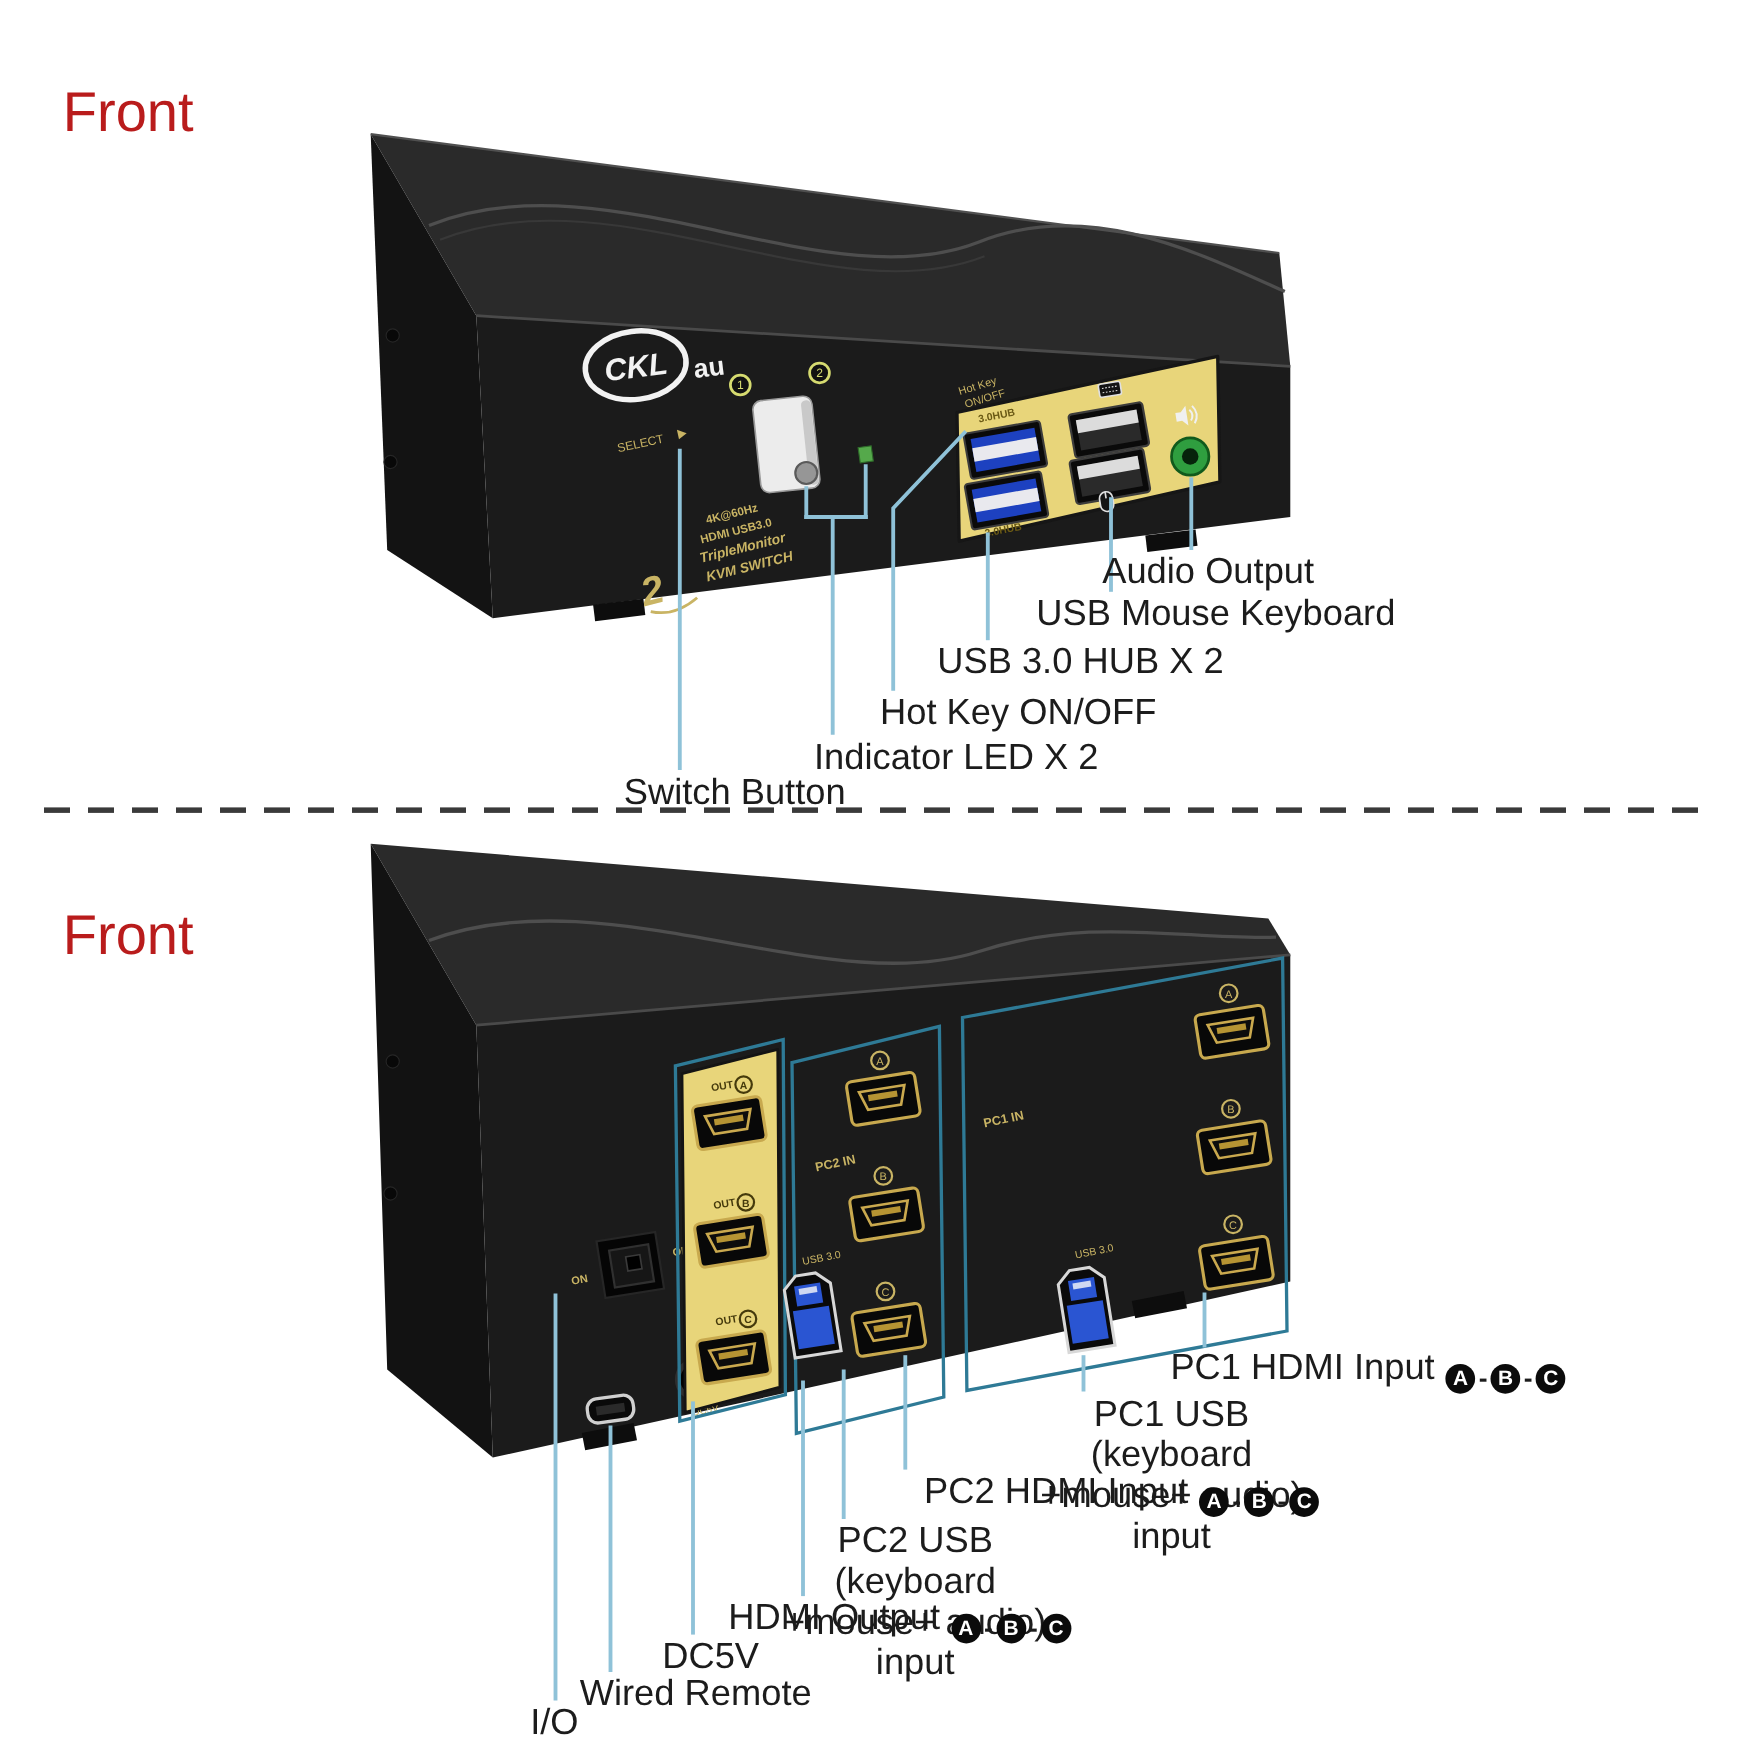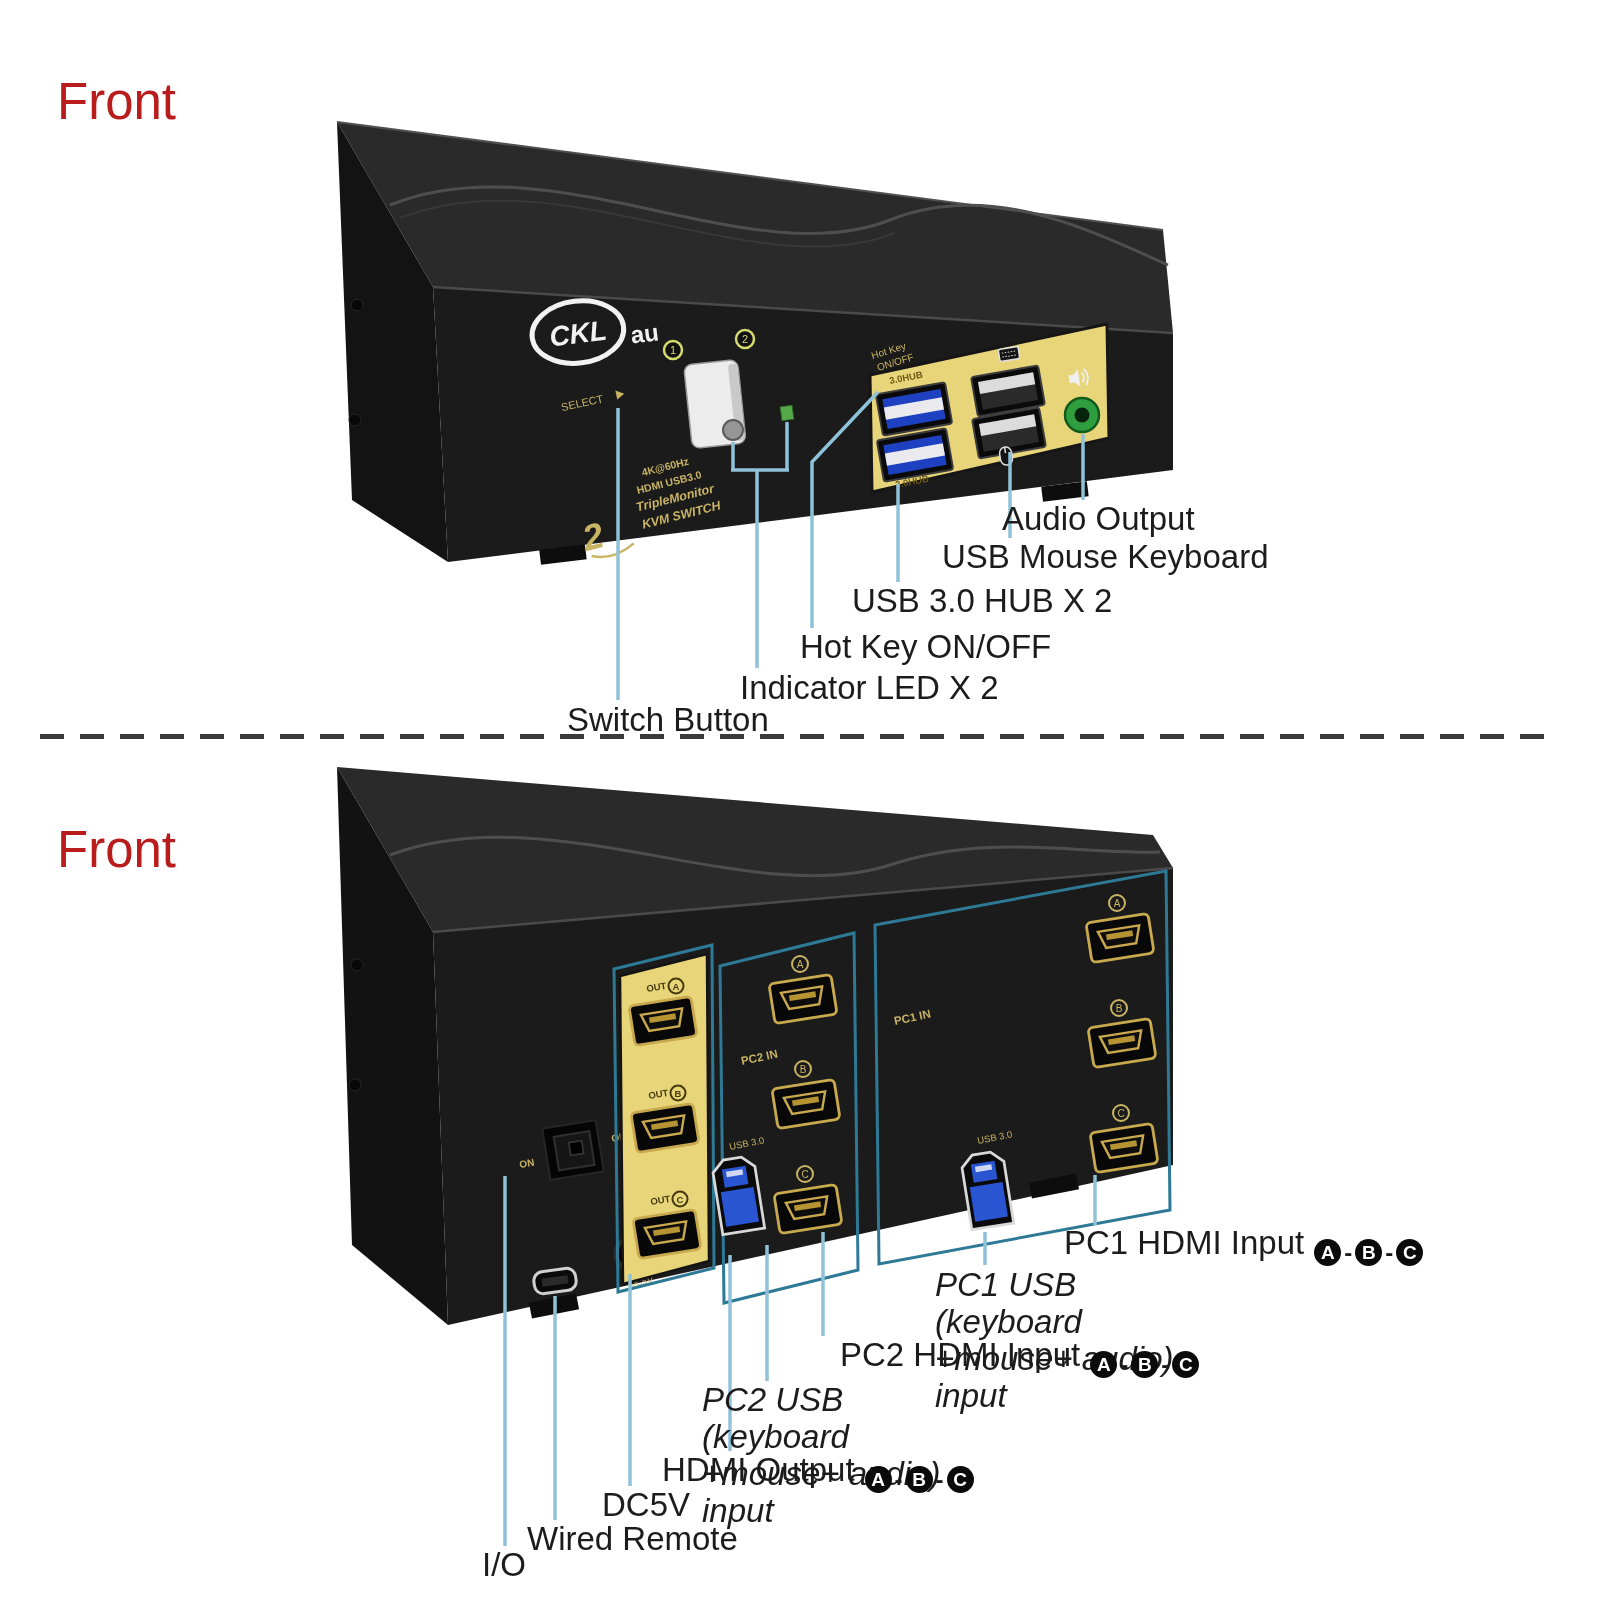--- a/index.html
+++ b/index.html
@@ -3,21 +3,21 @@
 <meta charset="utf-8">
 <style>
   html,body{margin:0;padding:0;background:#fff;}
   body{width:1600px;height:1600px;position:relative;overflow:hidden;
        font-family:"Liberation Sans",sans-serif;color:#1c1c1c;}
   .heading{position:absolute;font-size:51px;color:#b91c1c;}
   .divider{position:absolute;left:40px;top:734px;width:1520px;height:5px;
            background:repeating-linear-gradient(90deg,#3a3a3a 0 24px,transparent 24px 40px);}
   svg{position:absolute;}
   .callout{position:absolute;font-size:33px;color:#1c1c1c;white-space:nowrap;line-height:37px;}
-  .callout.center{text-align:left;white-space:normal;font-style:italic;}
+  .callout.center{text-align:center;white-space:normal;}
   .letters{display:inline-flex;align-items:center;gap:3px;margin-left:10px;vertical-align:-5px;}
   .lc{display:inline-flex;width:27px;height:27px;border-radius:50%;background:#0b0b0b;color:#ffffff;
       font-size:19px;font-weight:700;align-items:center;justify-content:center;}
   .dash{font-size:24px;font-weight:700;line-height:1;}
   text{font-family:"Liberation Sans",sans-serif;}
 </style>
 </head>
 <body>
 
 <div class="heading" style="left:57px;top:72px">Front</div>

